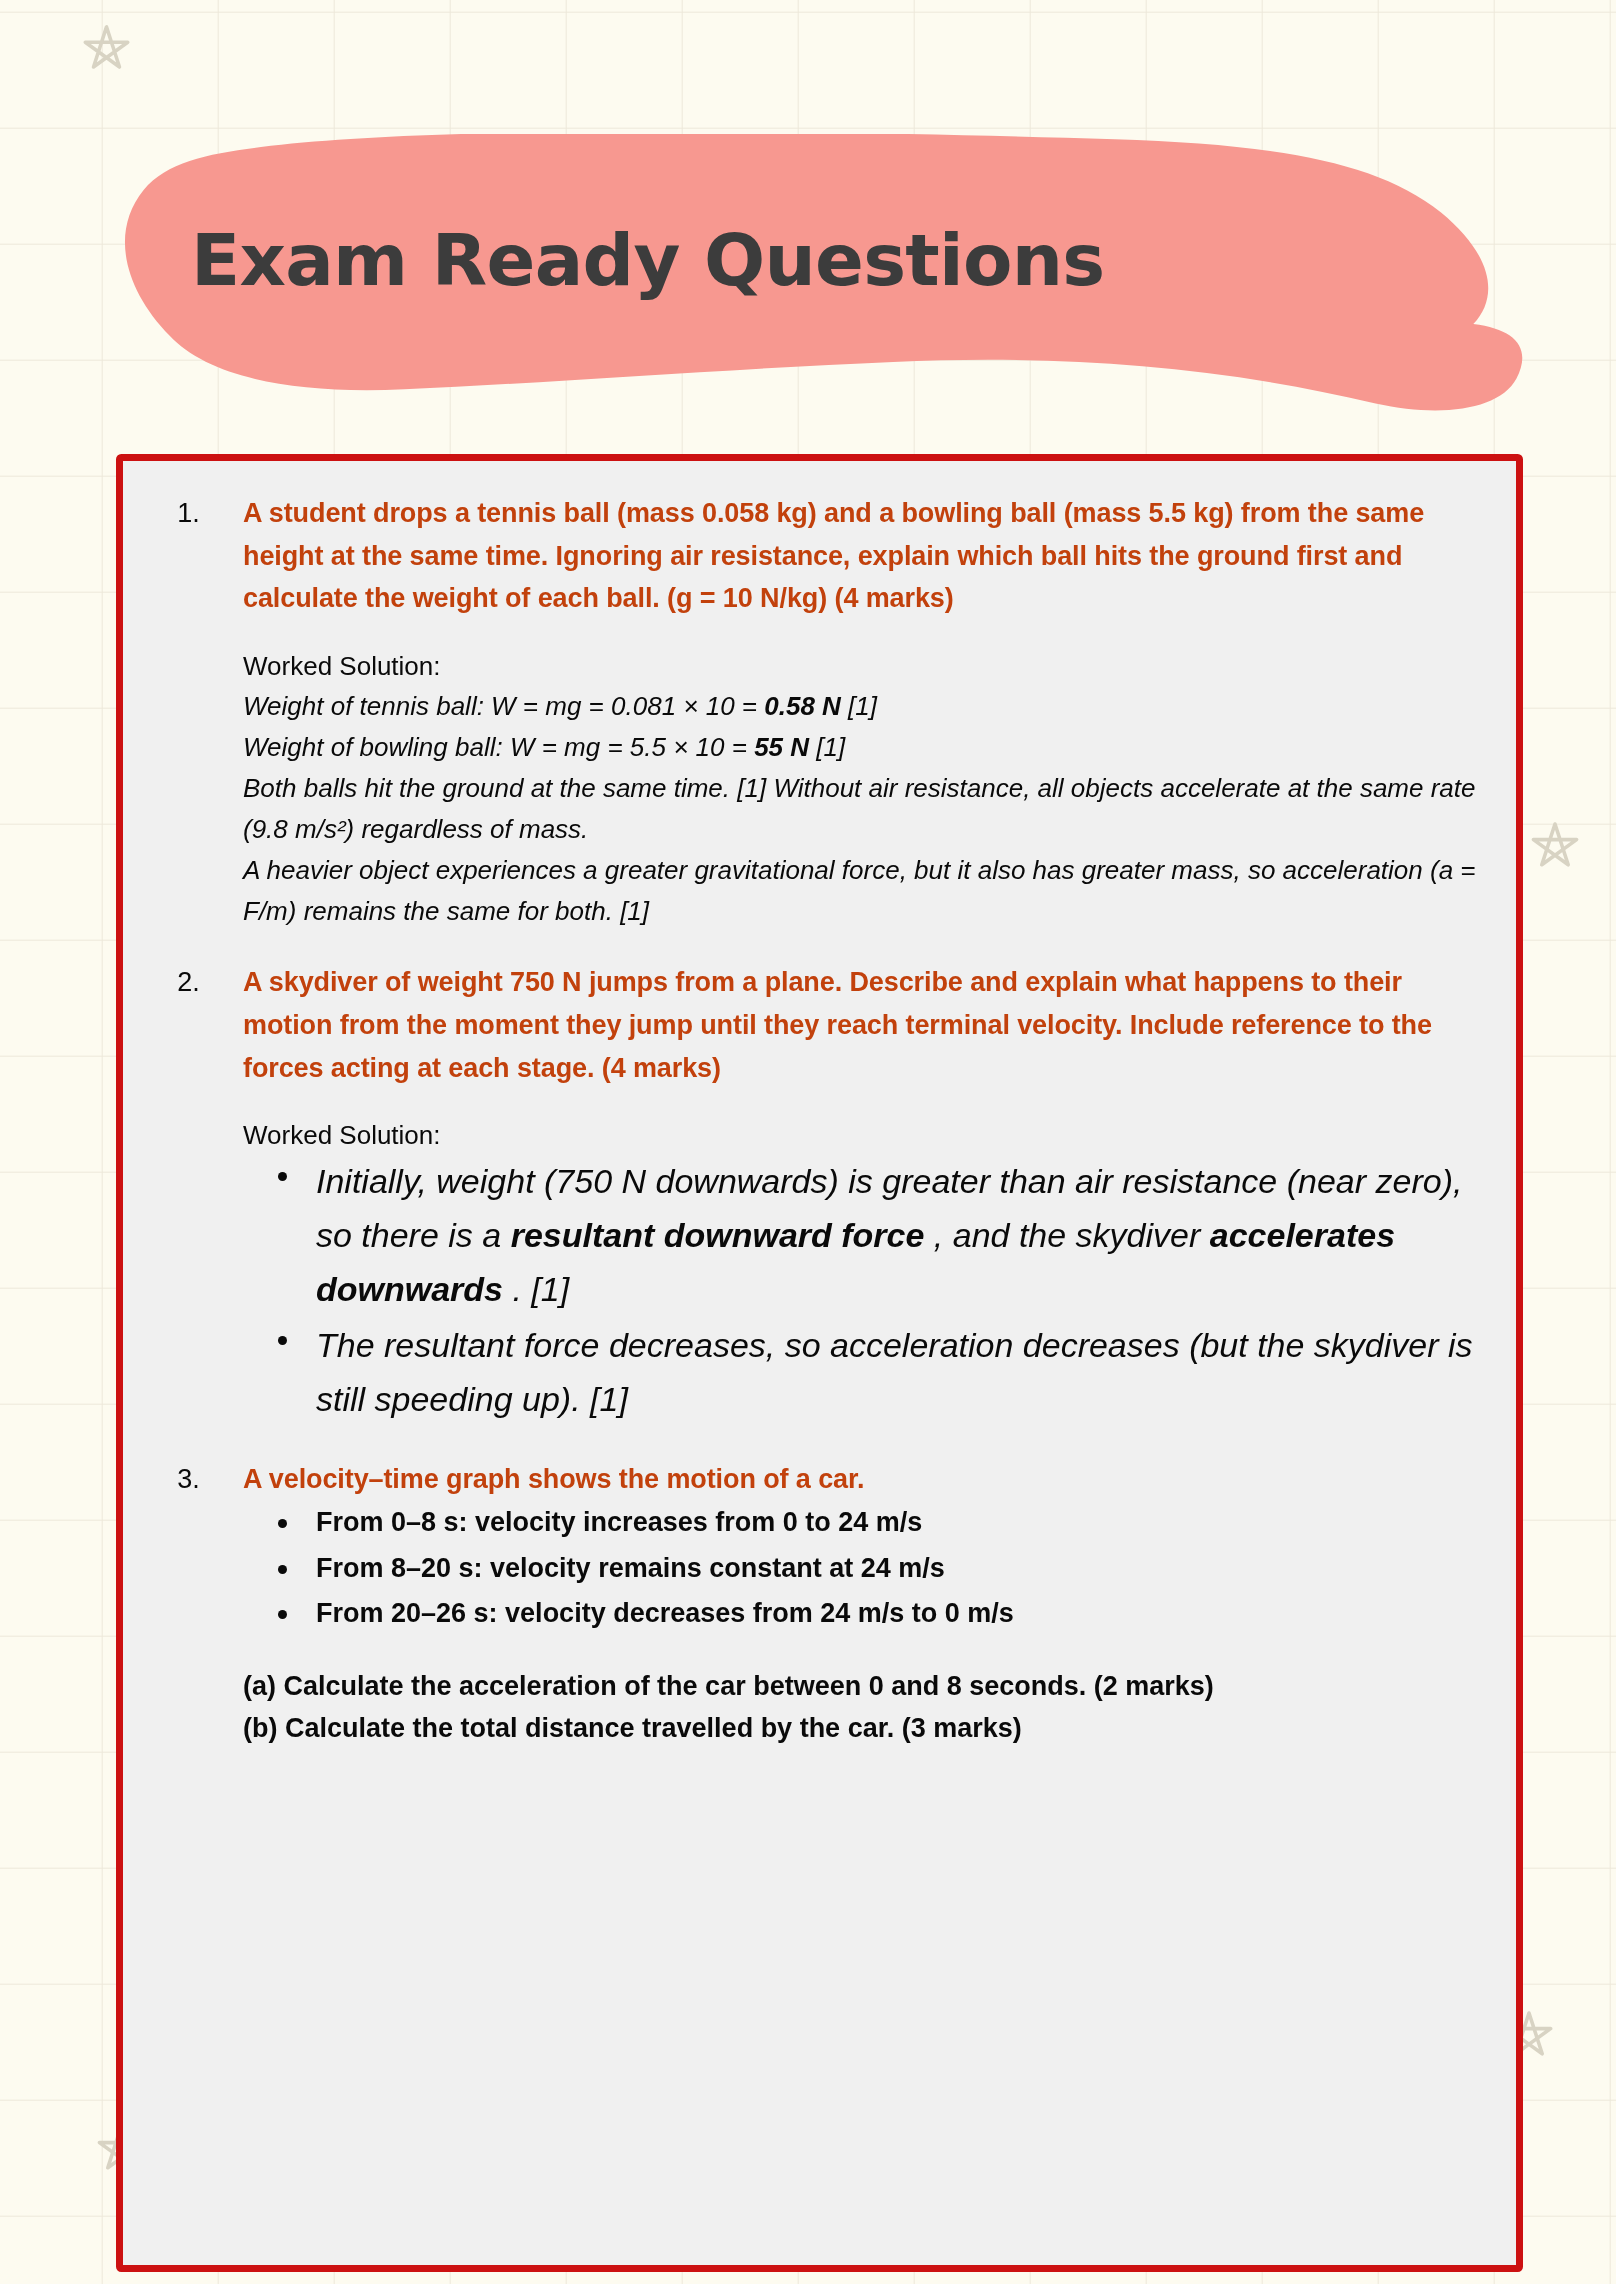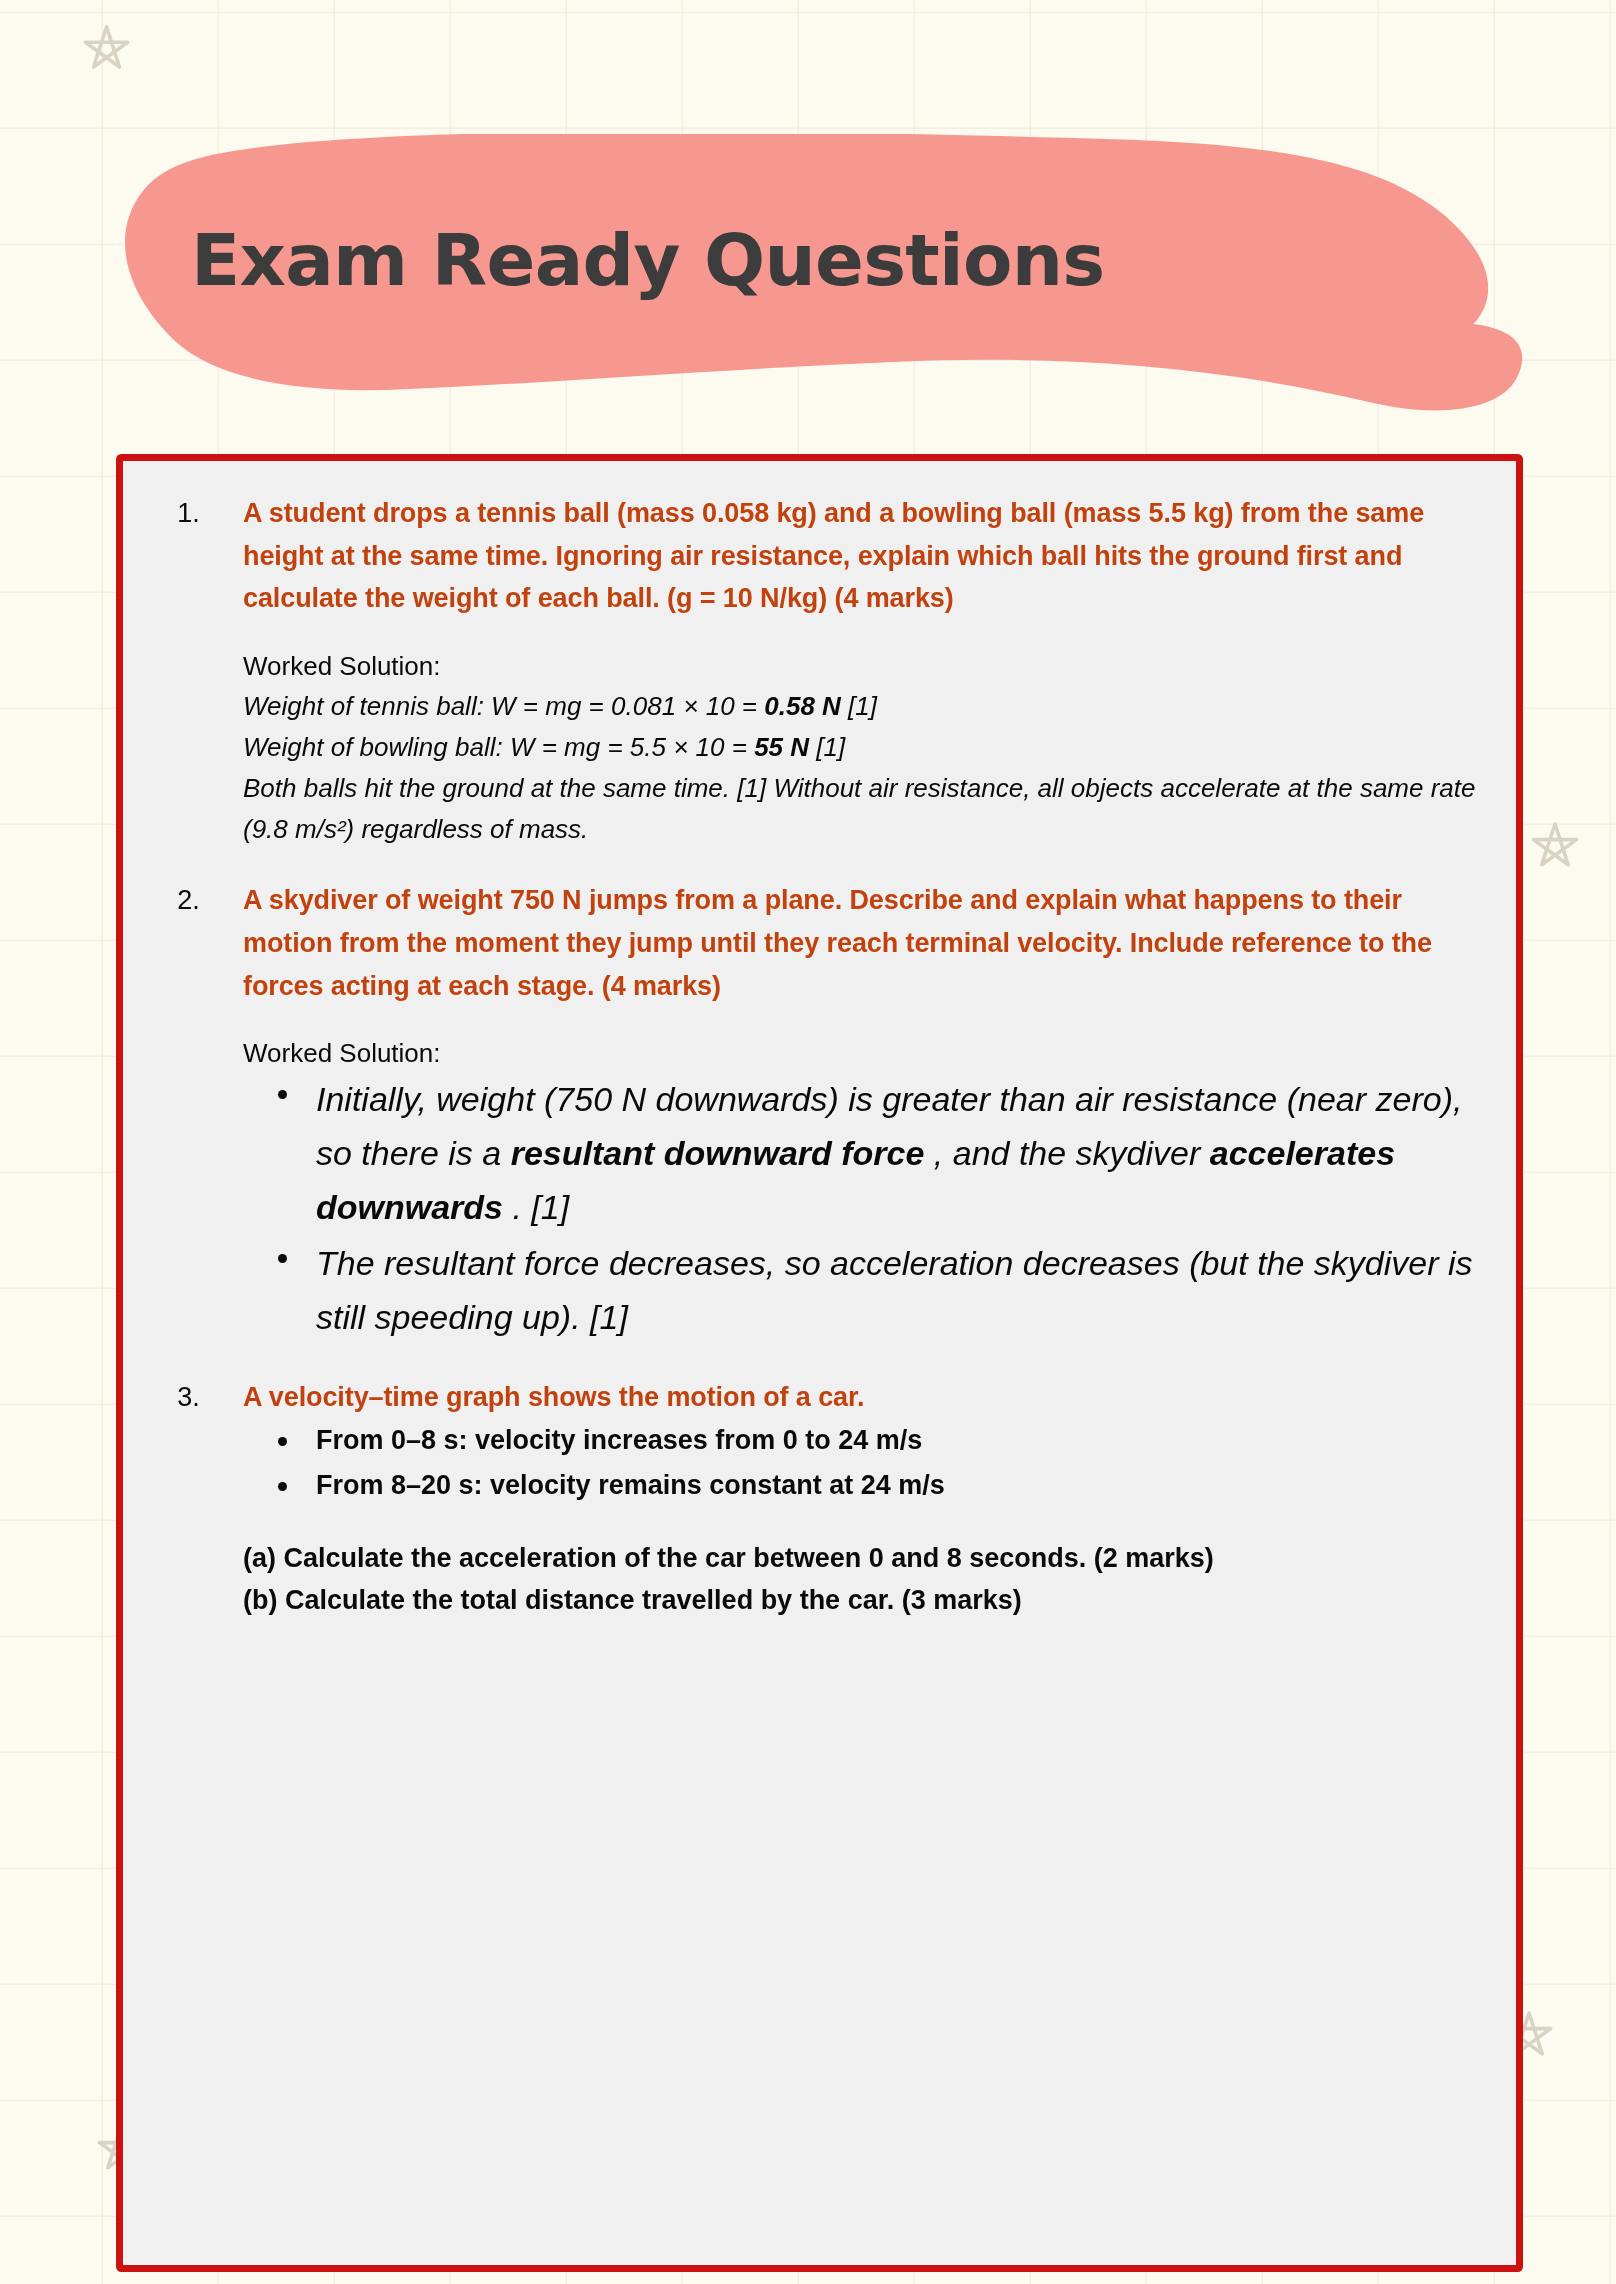--- a/index.html
+++ b/index.html
@@ -241,20 +241,21 @@
         <div class="sol-line">
           <span>Weight of tennis ball: W = mg = 0.081 × 10 = </span><b>0.58 N</b><span> [1]</span>
         </div>
 
         <div class="sol-line">
           <span>Weight of bowling ball: W = mg = 5.5 × 10 = </span><b>55 N</b><span> [1]</span>
         </div>
 
         <div class="sol-line">Both balls hit the ground at the same time. [1] Without air resistance, all objects accelerate at the same rate (9.8 m/s²) regardless of mass.</div>
 
+        <div class="sol-line">A heavier object experiences a greater gravitational force, but it also has greater mass, so acceleration (a = F/m) remains the same for both. [1]</div>
       </div>
     </div>
   </div>
 
   <div class="question-block" id="q2-block">
     <div class="q-number">2.</div>
     <div class="q-body">
       <div class="q-stem">A skydiver of weight 750 N jumps from a plane. Describe and explain what happens to their motion from the moment they jump until they reach terminal velocity. Include reference to the forces acting at each stage. (4 marks)</div>
 
       <div>
@@ -273,20 +274,21 @@
   </div>
 
   <div class="question-block" id="q3-block">
     <div class="q-number">3.</div>
     <div class="q-body">
       <div class="q-stem q3-stem">A velocity–time graph shows the motion of a car.</div>
 
       <ul class="q3-bullets">
         <li>From 0–8 s: velocity increases from 0 to 24 m/s</li>
         <li>From 8–20 s: velocity remains constant at 24 m/s</li>
+        <li>From 20–26 s: velocity decreases from 24 m/s to 0 m/s</li>
       </ul>
 
       <div class="subq-group">
         <div class="subq">(a) Calculate the acceleration of the car between 0 and 8 seconds. (2 marks)</div>
         <div class="subq">(b) Calculate the total distance travelled by the car. (3 marks)</div>
       </div>
     </div>
   </div>
 
 </div>

